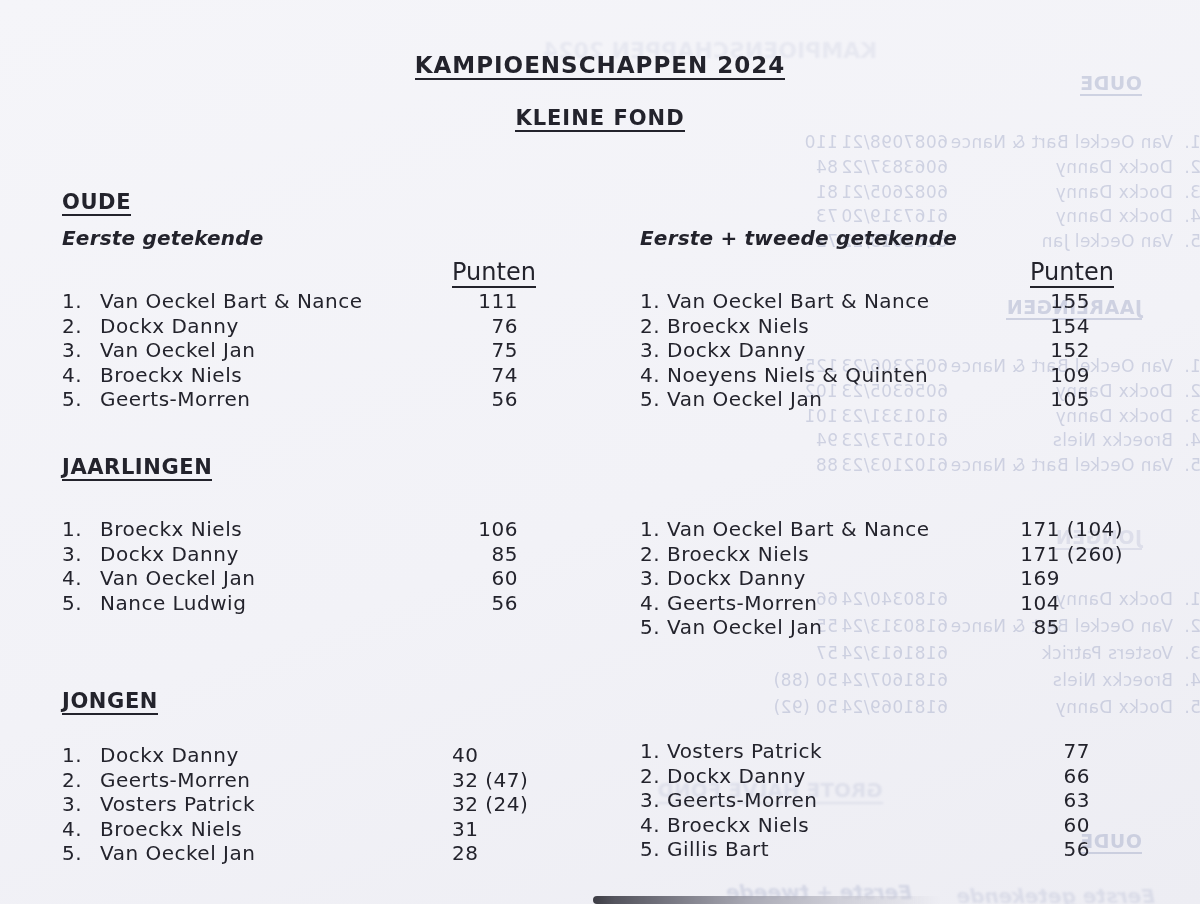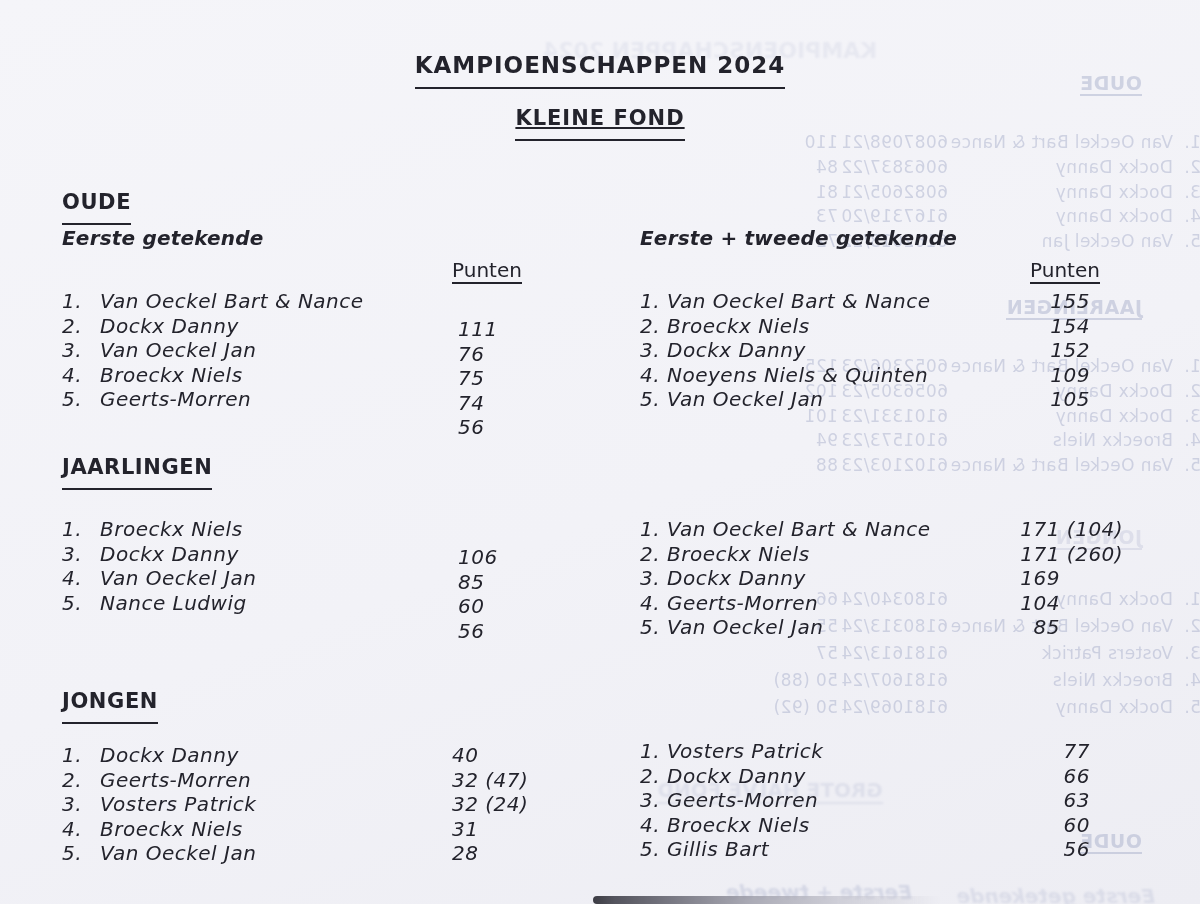--- a/index.html
+++ b/index.html
@@ -4,34 +4,34 @@
 <style>
   html,body{margin:0;padding:0;}
   body{
     width:1200px;height:904px;position:relative;overflow:hidden;
     background:linear-gradient(160deg,#f5f5f9 0%,#f2f2f7 55%,#ededf3 100%);
     font-family:"DejaVu Sans","Liberation Sans",sans-serif;
     color:#23232c;
   }
   .abs{position:absolute;}
   .center{left:0;width:1200px;text-align:center;}
-  .u{border-bottom:2.5px solid #23232c;padding-bottom:9px;margin-top:20px;}
+  .u{border-bottom:2.5px solid #23232c;padding-bottom:0;margin-top:20px;}
   .u2{border-bottom:2px solid #23232c;padding-bottom:0;}
   .title{top:52px;font-size:23px;font-weight:bold;letter-spacing:1px;z-index:3;}
-  .subtitle{top:106px;font-size:21px;font-weight:bold;letter-spacing:1px;z-index:3;text-decoration:underline;}
+  .subtitle{top:106px;font-size:21px;font-weight:bold;letter-spacing:1px;z-index:3;}
   .sechead{font-size:21px;font-weight:bold;letter-spacing:.6px;z-index:3;}
   .subhead{font-size:20px;font-weight:bold;font-style:italic;letter-spacing:.2px;z-index:3;}
-  .punten{font-size:20px;z-index:3;}
-  .list{font-size:20px;letter-spacing:.5px;z-index:3;width:545px;font-style:italic;}
+  .punten{font-size:24px;z-index:3;}
+  .list{font-size:20px;letter-spacing:.5px;z-index:3;width:545px;}
   .row{position:relative;height:24.6px;line-height:24.4px;white-space:nowrap;}
   .ll .rank{display:inline-block;width:38px;}
   .rl .rank{display:inline-block;width:27px;}
   .pts{position:absolute;top:0;}
   .pts-a .pts{left:396px;}
-  .pts-a .pmain{display:inline-block;width:60px;margin-top:28px;}
+  .pts-a .pmain{display:inline-block;width:60px;text-align:right;}
   .pts-b .pts{left:390px;}
   .pts-c .pts{left:390px;}
   .pts-c .pmain{display:inline-block;width:60px;text-align:right;}
   .pts-d .pts{left:360px;}
   .pts-d .pmain{display:inline-block;width:60px;text-align:right;}
 
   
   .ghost{position:absolute;transform:scaleX(-1);color:#99a1c2;opacity:.40;filter:blur(.5px);z-index:1;}
   .g-block{left:735px;width:466px;}
   .g-head{display:inline-block;margin-left:59px;font-size:19px;font-weight:bold;letter-spacing:.5px;

